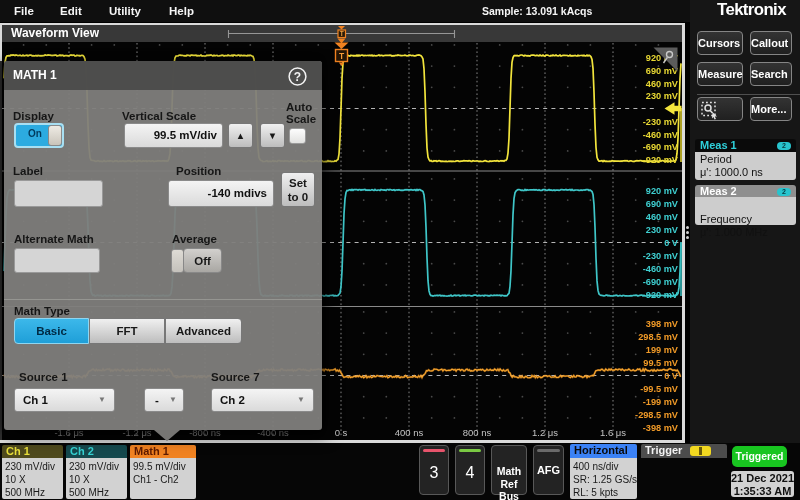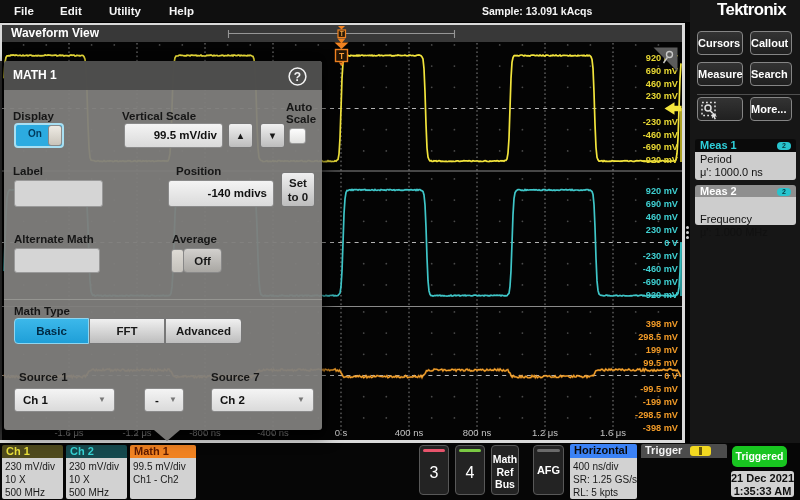--- a/index.html
+++ b/index.html
@@ -497,21 +497,21 @@
   <div class="chhdr" style="left:66px; top:2px; width:61px; height:13px; background:#15494e; color:#35d2d2">Ch 2</div>
   <div class="chbody" style="left:66px; top:15px; width:61px; height:41px">230 mV/div<br>10 X<br>500 MHz</div>
 
   <div class="chhdr" style="left:130px; top:2px; width:66px; height:13px; background:#f08221; color:#5c1a00">Math 1</div>
   <div class="chbody" style="left:130px; top:15px; width:66px; height:41px">99.5 mV/div<br>Ch1 - Ch2</div>
 
   <div class="sqbtn" style="left:419px; top:2px; width:30px; height:50px; font-size:16px; line-height:54px">3</div>
   <div class="abs" style="left:423px; top:6px; width:22px; height:3px; background:#e8546c; border-radius:2px"></div>
   <div class="sqbtn" style="left:455px; top:2px; width:30px; height:50px; font-size:16px; line-height:54px">4</div>
   <div class="abs" style="left:459px; top:6px; width:22px; height:3px; background:#7ac943; border-radius:2px"></div>
-  <div class="sqbtn" style="left:491px; top:2px; width:28px; height:50px; font-size:10.5px; font-weight:bold; line-height:12.5px; padding-top:7px">Math<br>Ref<br>Bus</div>
+  <div class="sqbtn" style="left:491px; top:2px; width:36px; height:50px; font-size:10.5px; font-weight:bold; line-height:12.5px; padding-top:19px">Math<br>Ref<br>Bus</div>
   <div class="sqbtn" style="left:533px; top:2px; width:31px; height:50px; font-size:11px; font-weight:bold; line-height:48px">AFG</div>
   <div class="abs" style="left:537px; top:6px; width:23px; height:3px; background:#6a6a6a; border-radius:2px"></div>
 
   <div class="chhdr" style="left:570px; top:1px; width:67px; height:14px; background:#3b82f6; color:#0a0a0a">Horizontal</div>
   <div class="chbody" style="left:570px; top:15px; width:67px; height:41px">400 ns/div<br>SR: 1.25 GS/s<br>RL: 5 kpts</div>
 
   <div class="chhdr" style="left:641px; top:1px; width:86px; height:14px; background:#4c4c4c; color:#f2f2f2">Trigger</div>
   <div class="abs" style="left:690px; top:3px; width:21px; height:10px; background:#f2d820; border-radius:3px"></div>
   <div class="abs" style="left:699px; top:4px; width:2.5px; height:8px; background:#6a5a08"></div>
 

